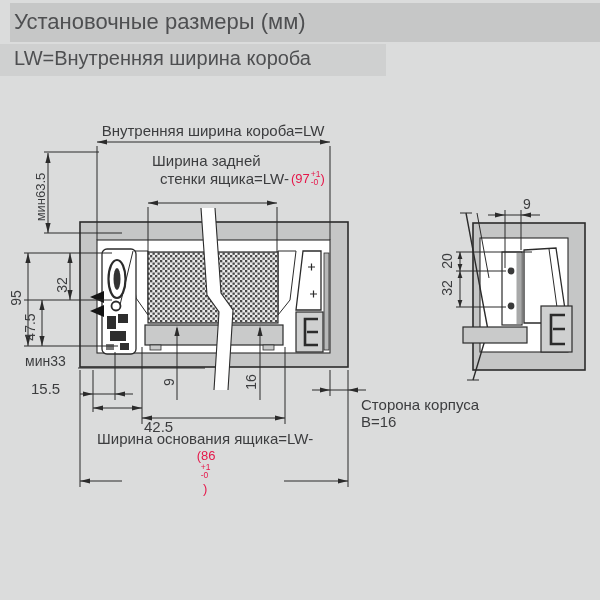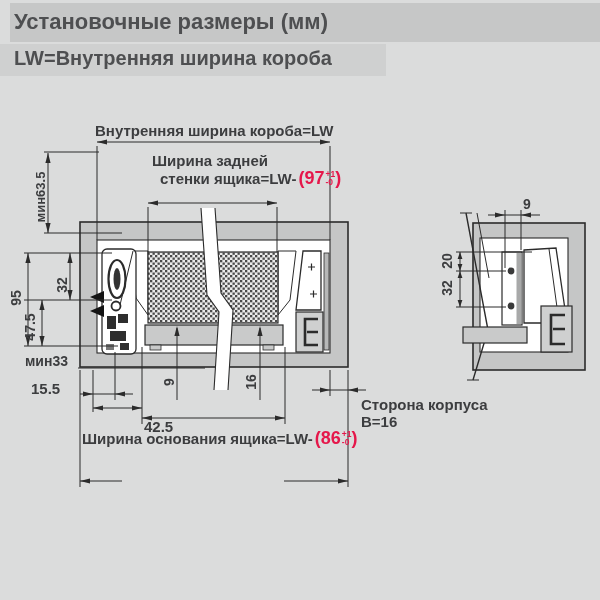--- a/index.html
+++ b/index.html
@@ -1,31 +1,31 @@
 <!DOCTYPE html>
 <html><head>
 <meta charset="utf-8">
 <style>
   html,body{margin:0;padding:0;}
   body{width:600px;height:600px;background:#dbdcdc;font-family:"Liberation Sans",sans-serif;overflow:hidden;}
-  #screen{position:relative;width:600px;height:496px;font-weight:bold;}
+  #screen{position:relative;width:600px;height:496px;}
   .bar{position:absolute;}
   #bar1{left:10px;top:3px;width:590px;height:39px;background:#c6c7c7;}
   #bar2{left:0;top:44px;width:386px;height:32px;background:#cfd0d0;}
   .hdr{position:absolute;color:#4e4f51;white-space:nowrap;}
   #h1{left:14px;top:9px;font-size:22px;}
   #h2{left:14px;top:47px;font-size:20px;}
   svg{position:absolute;left:0;top:0;z-index:1;}
   .lbl{position:absolute;z-index:2;font-size:15px;color:#3c3d3f;white-space:nowrap;}
   .rot{transform:rotate(-90deg);transform-origin:center;text-align:center;height:16px;line-height:16px;}
   .ctr{text-align:center;}
   .sm{font-size:14px;}
   .xs{font-size:13px;}
   .tol-row{display:flex;align-items:center;}
-  .red-big{color:#e5174a;font-size:18px;line-height:17px;margin-left:2px;}
+  .red-big{color:#e5174a;font-size:13px;line-height:17px;margin-left:2px;}
   .red-big.noml{margin-left:0;}
   .stack{display:inline-flex;flex-direction:column;color:#e5174a;font-size:8.5px;line-height:8px;margin-left:1px;transform:translateY(-1px);}
   .two-line div{line-height:17px;}
 </style>
 </head>
 <body>
 
 <div id="screen">
 
   <div id="bar1" class="bar"></div>
@@ -210,21 +210,21 @@
   <div class="lbl rot xs" style="left:9px;top:189px;width:64px;">мин63.5</div>
   <div class="lbl rot sm" style="left:3px;top:290px;width:26px;">95</div>
   <div class="lbl rot sm" style="left:10px;top:319px;width:40px;">47.5</div>
   <div class="lbl rot sm" style="left:49px;top:277px;width:26px;">32</div>
   <div class="lbl sm" style="left:25px;top:353px;text-align:right;">мин33</div>
   <div class="lbl" style="left:31px;top:380px;">15.5</div>
   <div class="lbl" style="left:144px;top:394px;margin-top:24px;">42.5</div>
   <div class="lbl rot sm" style="left:161px;top:374px;width:16px;">9</div>
   <div class="lbl rot sm" style="left:240px;top:374px;width:22px;">16</div>
 
-  <div class="lbl tol-row" style="left:82px;top:430px;">
+  <div class="lbl tol-row" style="left:97px;top:430px;flex-direction:column;">
     <span>Ширина основания ящика=LW-</span>
     <span class="red-big">(86</span>
     <span class="stack">
       <span>+1</span>
       <span>-0</span>
     </span>
     <span class="red-big noml">)</span>
   </div>
 
 

